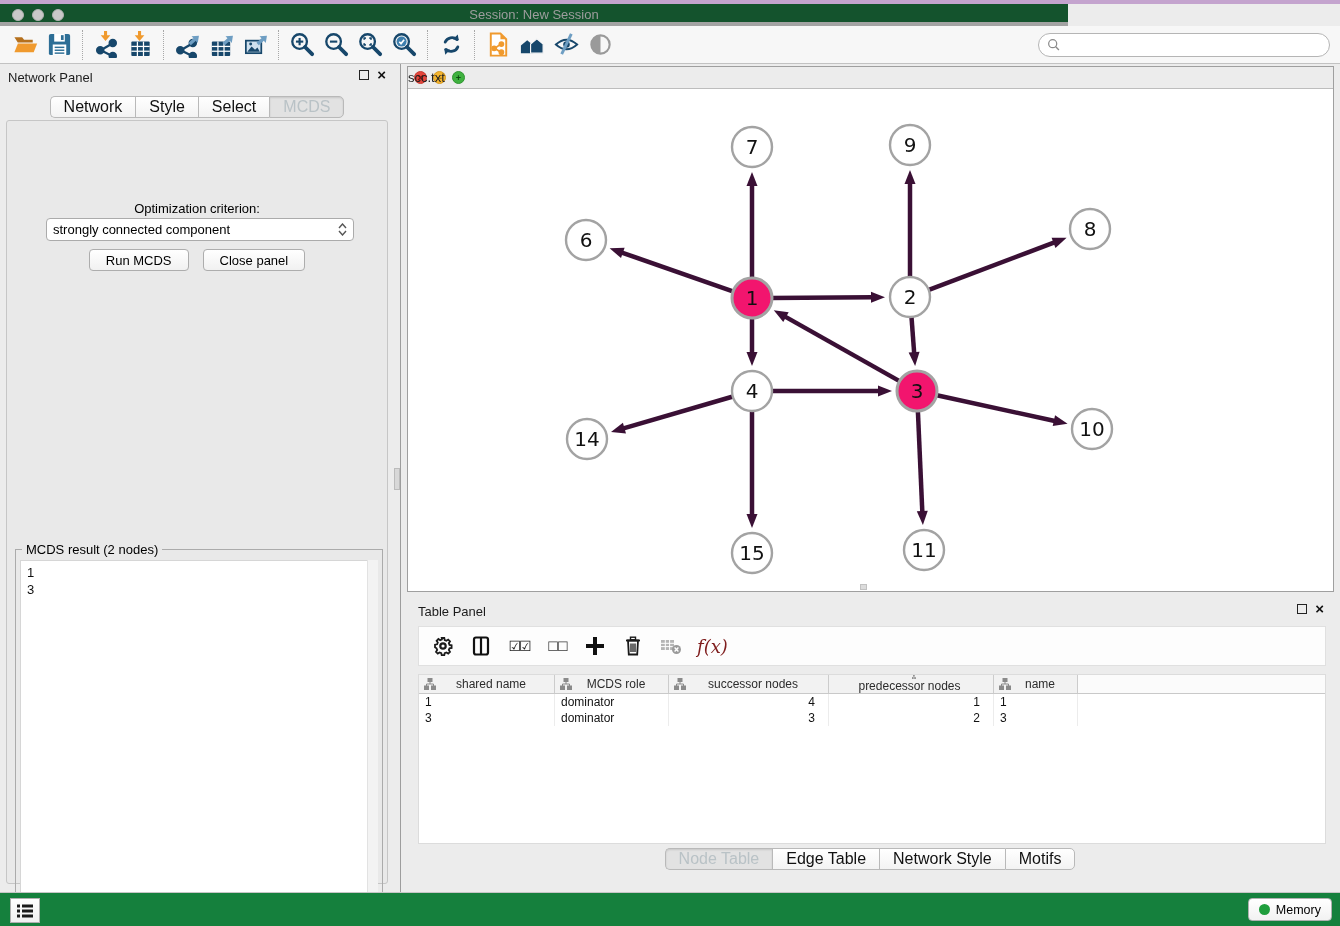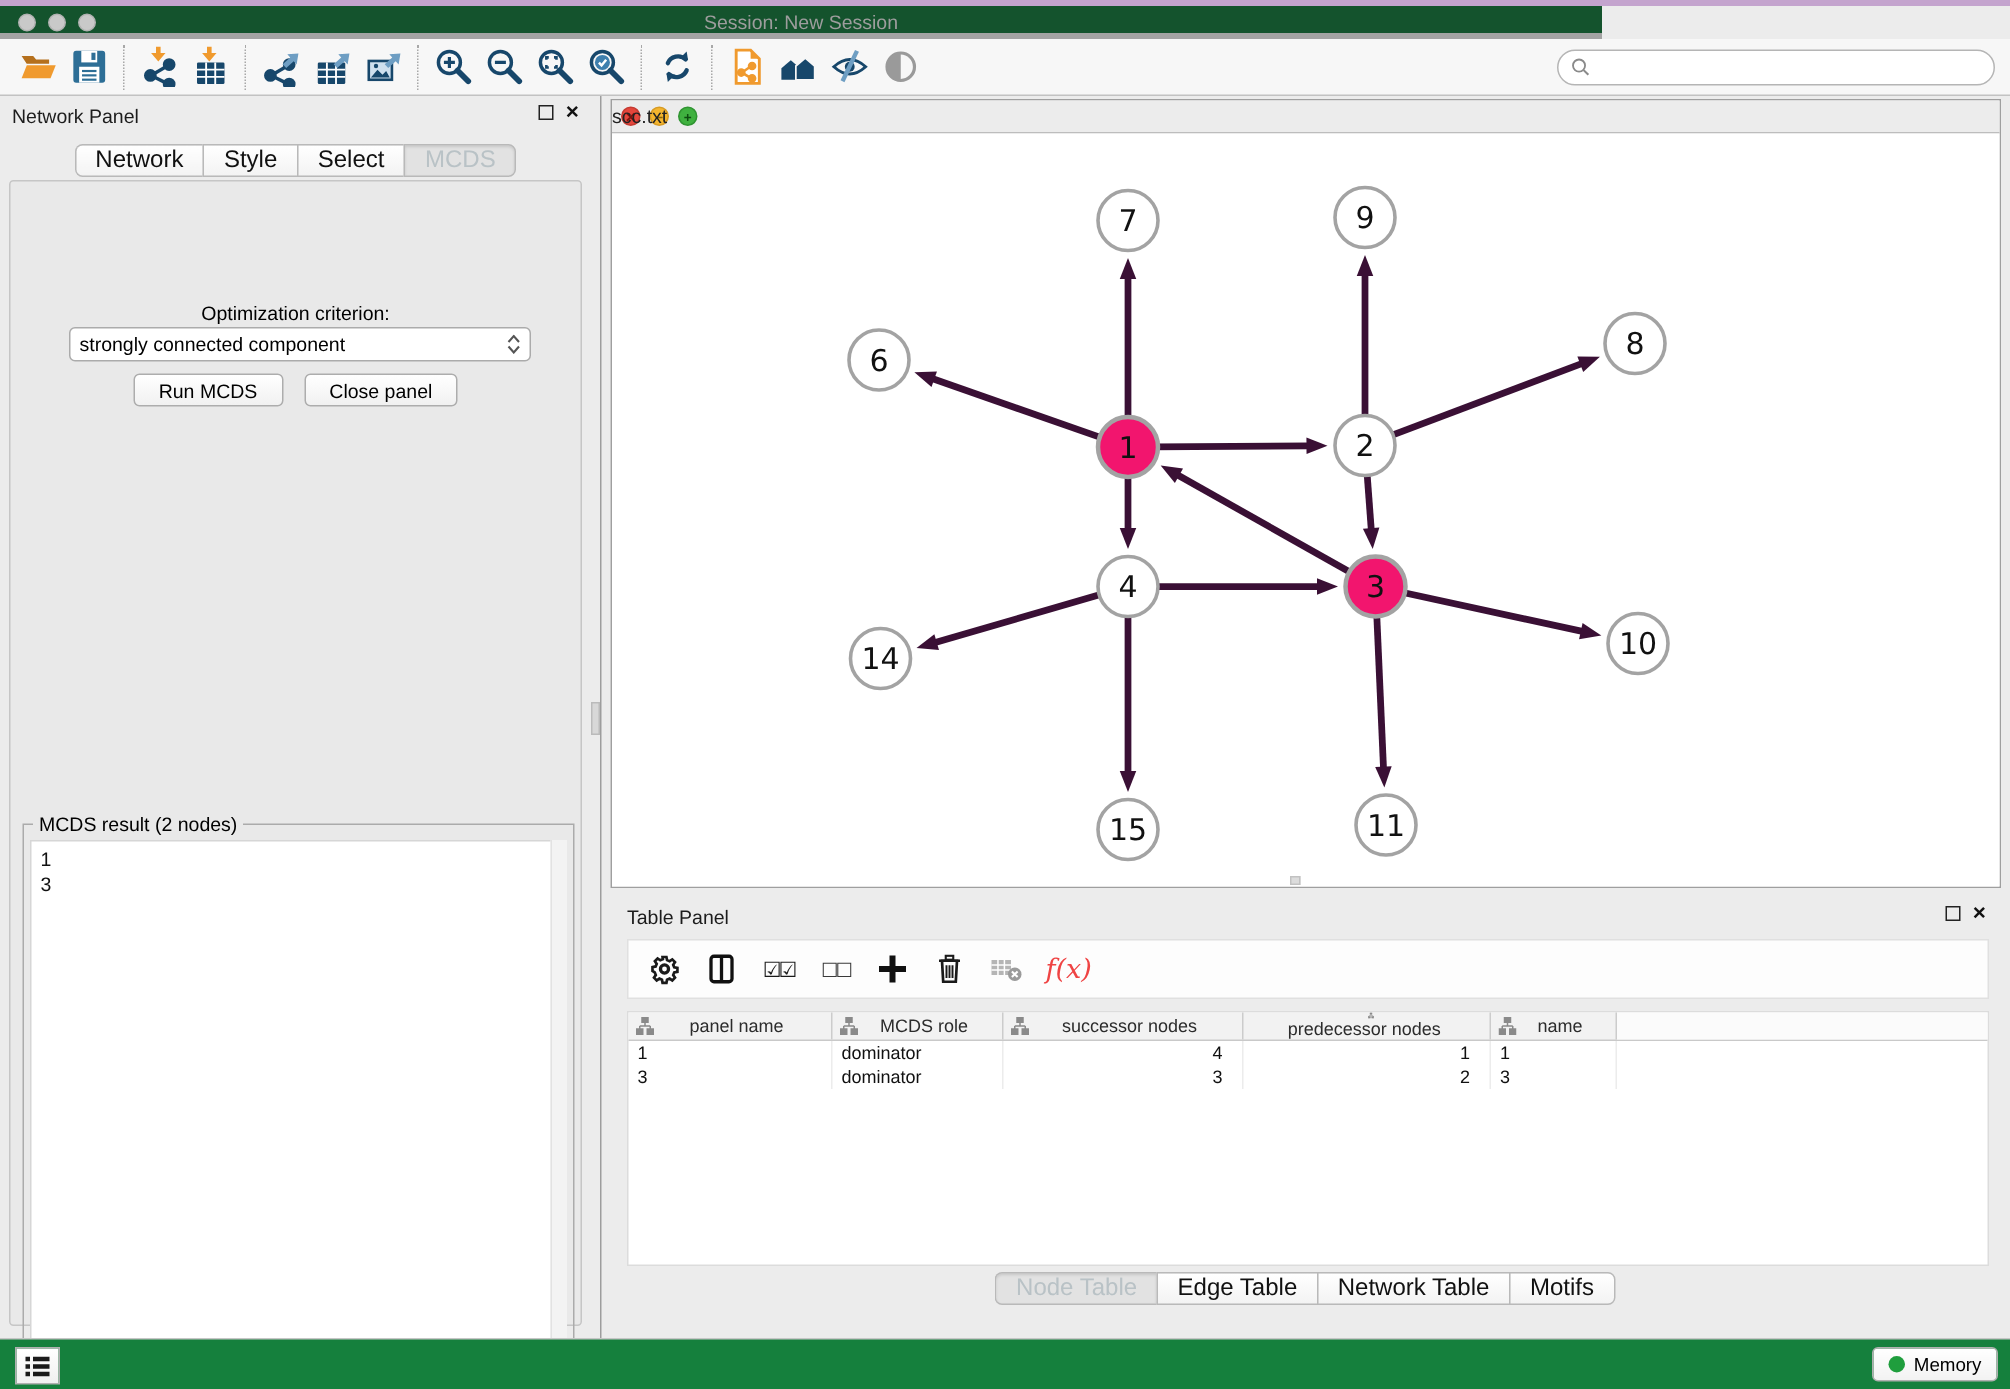--- a/index.html
+++ b/index.html
@@ -67,21 +67,21 @@
   .net-canvas { position:absolute; left:0; top:22px; width:925px; height:502px; background:#fff; }
   .net-resize { position:absolute; left:452px; bottom:1px; width:7px; height:6px; background:#dcdcdc; border:1px solid #c2c2c2; }
 
   
   .table-panel { position:absolute; left:406px; top:594px; width:928px; height:294px; background:#ececec; }
   .tp-toolbar { position:absolute; left:12px; top:32px; right:8px; height:40px; background:#fdfdfd; border:1px solid #e0e0e0; display:flex; align-items:center; padding-left:12px; gap:14px; }
   .tp-icon { display:flex; align-items:center; justify-content:center; min-width:24px; height:28px; }
   .tp-icon svg { width:24px; height:24px; }
   .tp-check { font-size:14px; letter-spacing:-2px; color:#1a1a1a; }
   .tp-uncheck { font-size:13px; letter-spacing:-2px; color:#3a3a3a; }
-  .fx-label { font-family:"DejaVu Serif", serif; font-style:italic; font-size:18px; color:#ef4444; }
+  .fx-label { font-family:"DejaVu Serif", serif; font-style:italic; font-size:18px; color:#7f1d1d; }
 
   .grid { position:absolute; left:12px; top:80px; right:8px; height:170px; background:#fff; border:1px solid #dcdcdc; }
   .grid-header { display:flex; height:19px; background:#f2f2f2; border-bottom:1px solid #c9c9c9; }
   .gh-cell { display:flex; align-items:center; border-right:1px solid #cccccc; font-size:12px; color:#2c2c2c; padding-left:5px; position:relative; }
   .gh-cell .lbl { flex:1; text-align:center; padding-right:8px; }
   .gh-fill { flex:1; background:#fbfbfb; }
   .grid-row { display:flex; height:16px; font-size:12px; color:#111; }
   .gr-cell { display:flex; align-items:center; border-right:1px solid #ececec; padding:0 6px; }
   .gr-cell.num { justify-content:flex-end; padding-right:13px; }
 
@@ -483,21 +483,21 @@
               <g fill="#8a8a8a" stroke="#8a8a8a" stroke-width="1">
                 <rect x="4" y="0.5" width="4" height="3"></rect>
                 <line x1="6" y1="3.5" x2="6" y2="6" fill="none"></line>
                 <line x1="2.5" y1="6" x2="9.5" y2="6" fill="none"></line>
                 <line x1="2.5" y1="6" x2="2.5" y2="8" fill="none"></line>
                 <line x1="9.5" y1="6" x2="9.5" y2="8" fill="none"></line>
                 <rect x="0.5" y="8" width="4" height="3.5"></rect>
                 <rect x="7.5" y="8" width="4" height="3.5"></rect>
               </g>
             </svg>
-            <span class="lbl">panel name</span>
+            <span class="lbl">shared name</span>
           </div>
           <div class="gh-cell" style="width: 114px;">
             <svg width="12" height="12" viewBox="0 0 12 12">
               <g fill="#8a8a8a" stroke="#8a8a8a" stroke-width="1">
                 <rect x="4" y="0.5" width="4" height="3"></rect>
                 <line x1="6" y1="3.5" x2="6" y2="6" fill="none"></line>
                 <line x1="2.5" y1="6" x2="9.5" y2="6" fill="none"></line>
                 <line x1="2.5" y1="6" x2="2.5" y2="8" fill="none"></line>
                 <line x1="9.5" y1="6" x2="9.5" y2="8" fill="none"></line>
                 <rect x="0.5" y="8" width="4" height="3.5"></rect>
@@ -565,21 +565,21 @@
             <div class="gr-cell num" style="width: 165px;">2</div>
             <div class="gr-cell" style="width: 84px;">3</div>
           </div>
         </div>
     </div>
 
     <div class="tp-tabs">
       <div class="tabset">
         <div class="tab selected">Node Table</div>
         <div class="tab">Edge Table</div>
-        <div class="tab">Network Table</div>
+        <div class="tab">Network Style</div>
         <div class="tab">Motifs</div>
       </div>
     </div>
   </div>
 
   <div class="statusbar">
     <div class="list-btn">
       <svg width="18" height="16" viewBox="0 0 18 16">
         <rect x="1" y="1.5" width="3" height="3" fill="#1a1a1a"></rect>
           <rect x="6" y="1.5" width="11" height="3" fill="#1a1a1a"></rect>

